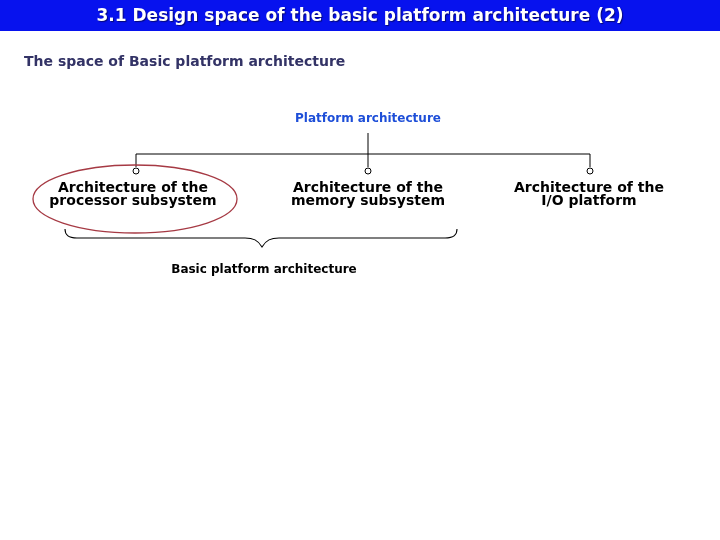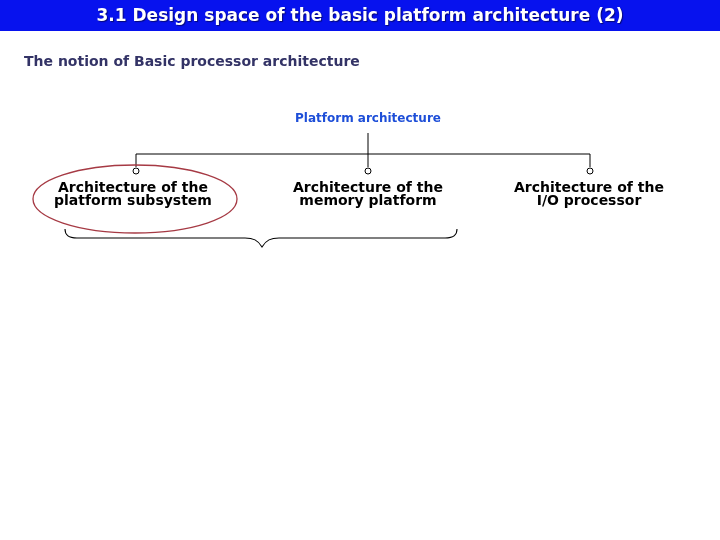--- a/index.html
+++ b/index.html
@@ -78,45 +78,46 @@
 </style>
 </head>
 <body>
 
 <div class="slide">
 
   <div class="title-bar">
     <span>3.1 Design space of the basic platform architecture (2)</span>
   </div>
 
-  <div class="subtitle">The notion of Basic processor architecture</div>
+  <div class="subtitle">The space of Basic platform architecture</div>
 
   <div class="root-label">Platform architecture</div>
 
   <svg class="diagram-svg" width="720" height="540" viewBox="0 0 720 540">
     <line class="connector" x1="368" y1="133" x2="368" y2="167"></line>
     <line class="connector" x1="136" y1="154" x2="590" y2="154"></line>
     <line class="connector" x1="136" y1="154" x2="136" y2="167"></line>
     <line class="connector" x1="590" y1="154" x2="590" y2="167"></line>
     <circle class="joint" cx="136" cy="171" r="3"></circle>
     <circle class="joint" cx="368" cy="171" r="3"></circle>
     <circle class="joint" cx="590" cy="171" r="3"></circle>
     <ellipse cx="135" cy="199" rx="102" ry="34" fill="none" stroke="#A63A44" stroke-width="1.3"></ellipse>
     <path class="brace-path" d="M 65 229 C 65 235 68 238 77 238 L 245 238 C 253 238 258 240 262 247 C 266 240 271 238 279 238 L 445 238 C 454 238 457 235 457 229"></path>
   </svg>
 
   <div class="node node-1">
     <span class="node-line">Architecture of the</span>
-    <span class="node-line">platform subsystem</span>
+    <span class="node-line">processor subsystem</span>
   </div>
 
   <div class="node node-2">
     <span class="node-line">Architecture of the</span>
-    <span class="node-line">memory platform</span>
+    <span class="node-line">memory subsystem</span>
   </div>
 
   <div class="node node-3">
     <span class="node-line">Architecture of the</span>
-    <span class="node-line">I/O processor</span>
+    <span class="node-line">I/O platform</span>
   </div>
 
+  <div class="brace-label">Basic platform architecture</div>
 
 </div>
 
 </body></html>

